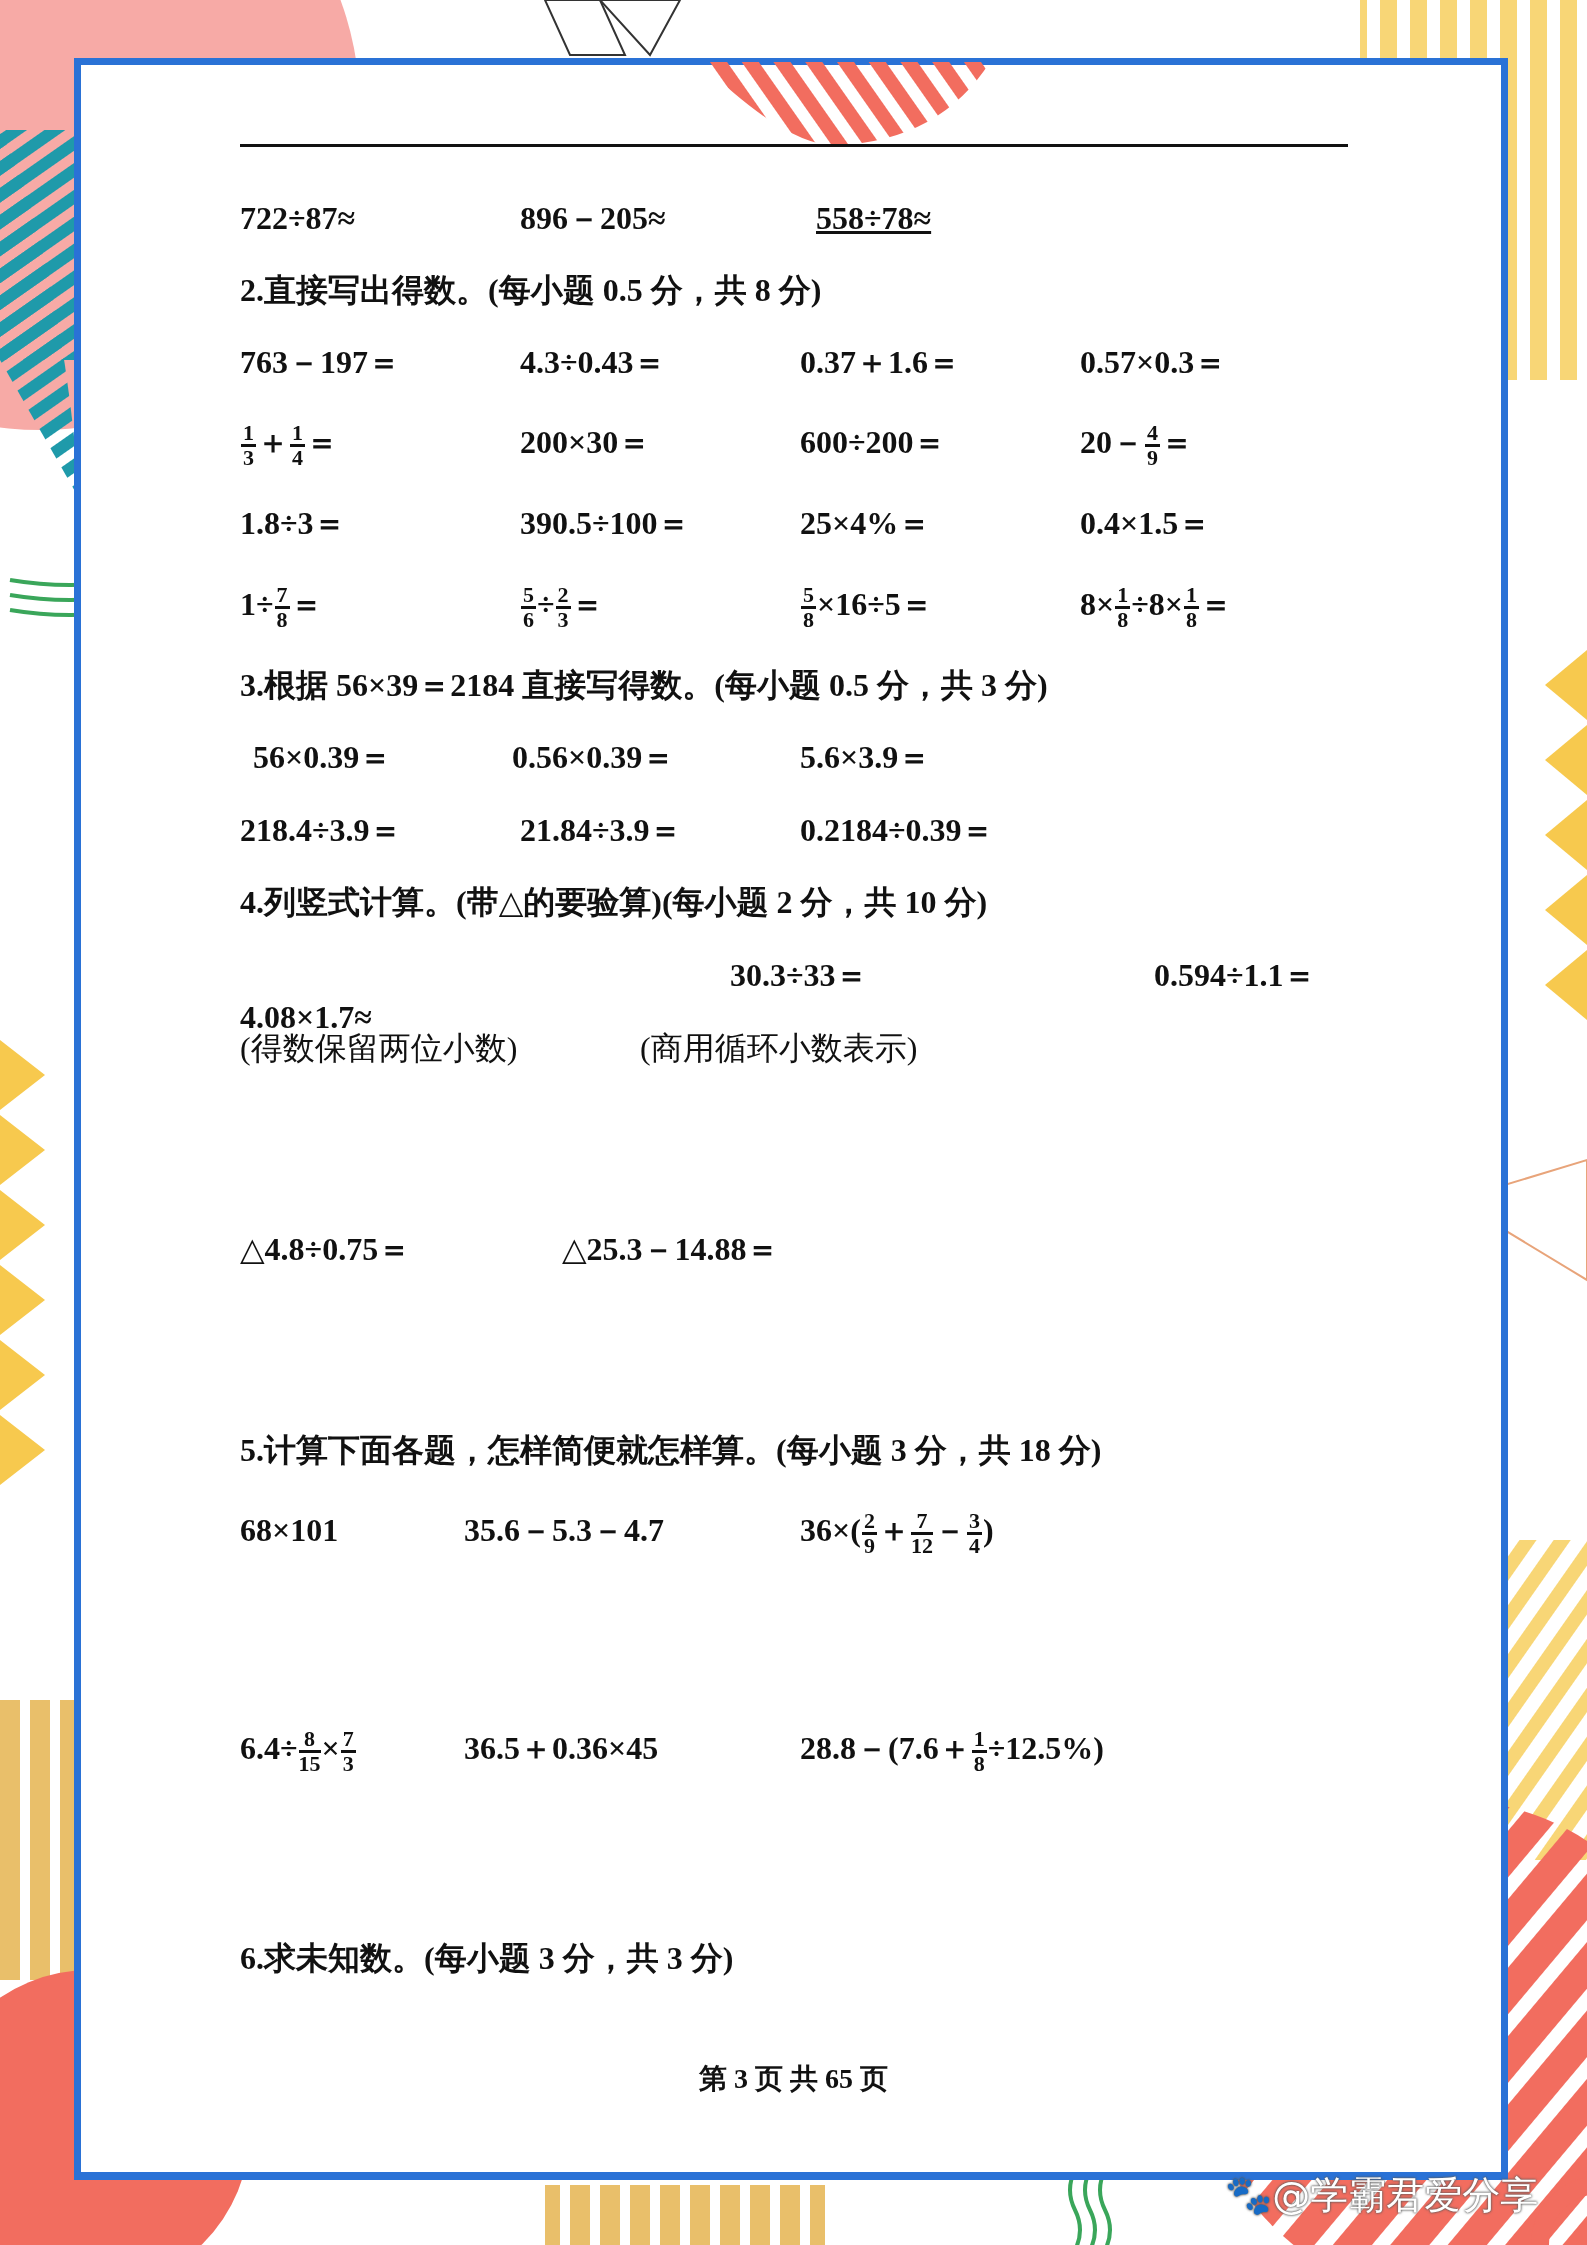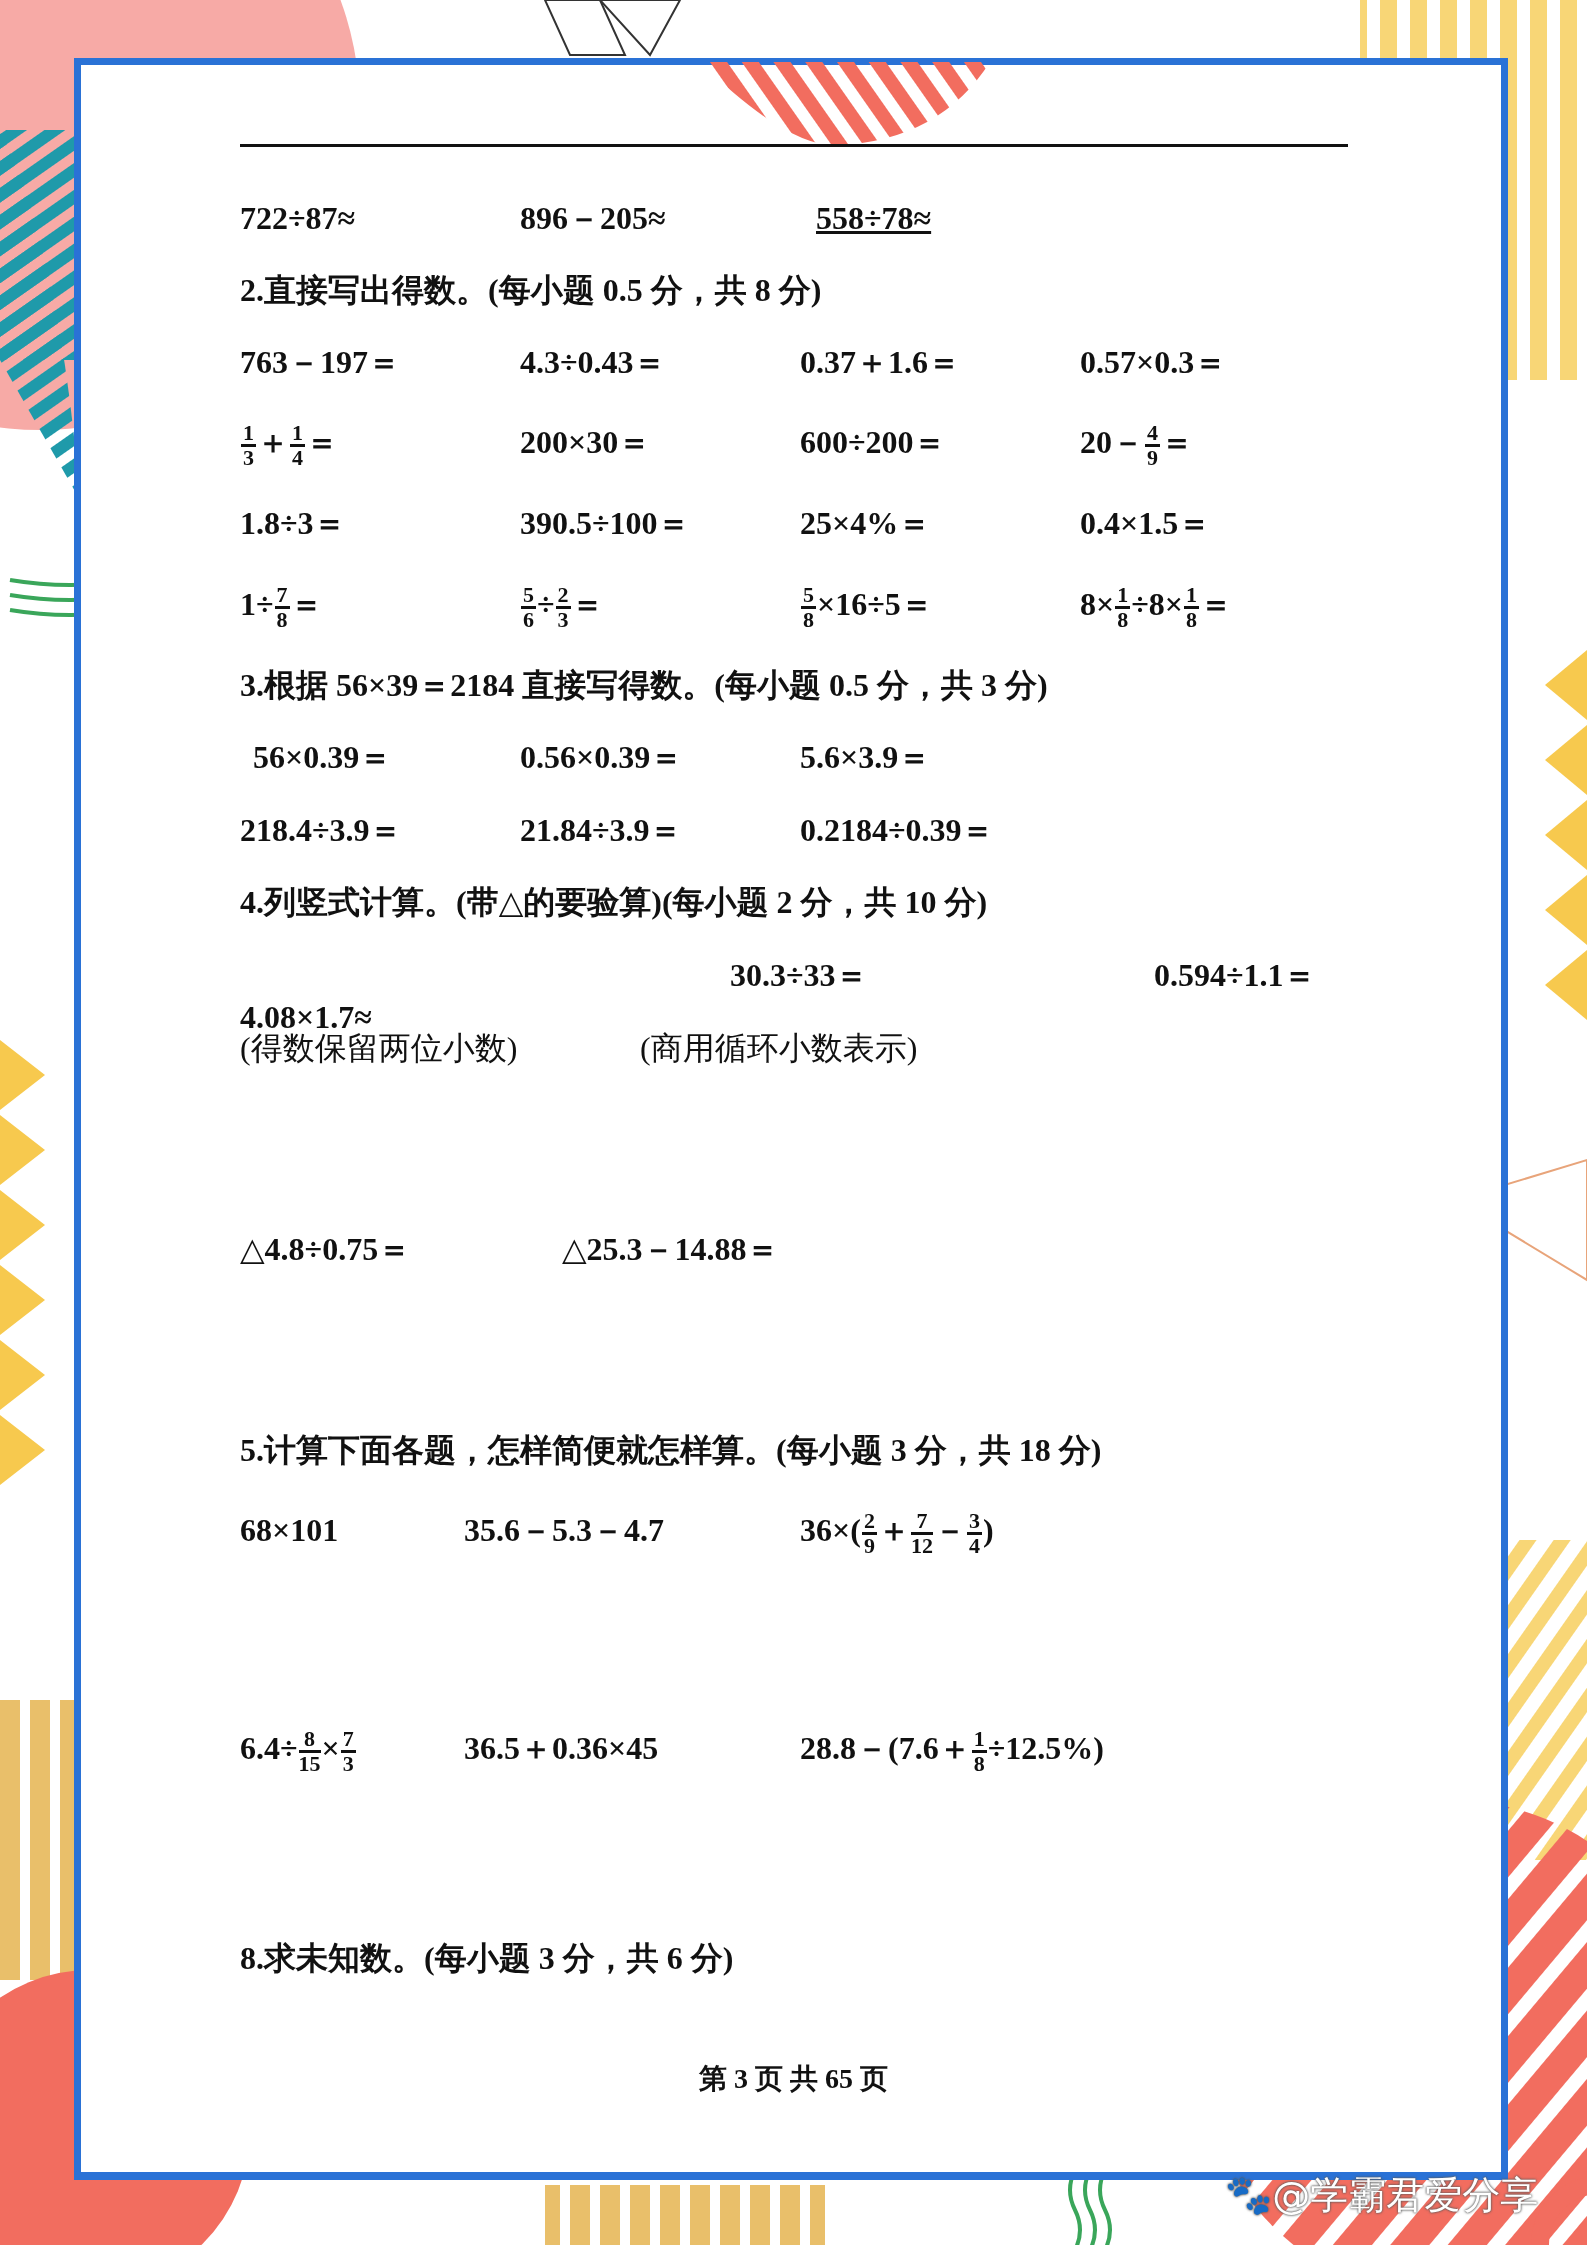--- a/index.html
+++ b/index.html
@@ -120,21 +120,21 @@
     <span class="frac"><span class="n">5</span><span class="d">8</span></span><span>×16÷5＝</span>
   </span>
   <span class="cell" style="left:840px;">
     <span>8×</span><span class="frac"><span class="n">1</span><span class="d">8</span></span><span>÷8×</span><span class="frac"><span class="n">1</span><span class="d">8</span></span><span>＝</span>
   </span>
 </div>
 
 <div class="head" style="top:665px;">3.根据 56×39＝2184 直接写得数。(每小题 0.5 分，共 3 分)</div>
 <div class="row" style="top:737px;">
   <span class="cell" style="left:13px;text-align:center;">56×0.39＝</span>
-  <span class="cell" style="left:280px;">0.56×0.39＝</span>
+  <span class="cell" style="left:272px;">0.56×0.39＝</span>
   <span class="cell" style="left:560px;">5.6×3.9＝</span>
 </div>
 <div class="row" style="top:810px;">
   <span class="cell" style="left:0;">218.4÷3.9＝</span>
   <span class="cell" style="left:280px;">21.84÷3.9＝</span>
   <span class="cell" style="left:560px;">0.2184÷0.39＝</span>
 </div>
 
 <div class="head" style="top:882px;">4.列竖式计算。(带△的要验算)(每小题 2 分，共 10 分)</div>
 <div class="row" style="top:955px;">
@@ -162,16 +162,16 @@
 <div class="row" style="top:1728px;">
   <span class="cell" style="left:0;">
     <span>6.4÷</span><span class="frac"><span class="n">8</span><span class="d">15</span></span><span>×</span><span class="frac"><span class="n">7</span><span class="d">3</span></span>
   </span>
   <span class="cell" style="left:224px;">36.5＋0.36×45</span>
   <span class="cell" style="left:560px;">
     <span>28.8－(7.6＋</span><span class="frac"><span class="n">1</span><span class="d">8</span></span><span>÷12.5%)</span>
   </span>
 </div>
 
-<div class="head" style="top:1938px;">8.求未知数。(每小题 3 分，共 6 分)</div>
+<div class="head" style="top:1938px;">6.求未知数。(每小题 3 分，共 3 分)</div>
 
 <div class="footer">第 3 页 共 65 页</div>
 <div class="watermark">🐾@学霸君爱分享</div>
 
 </body></html>

